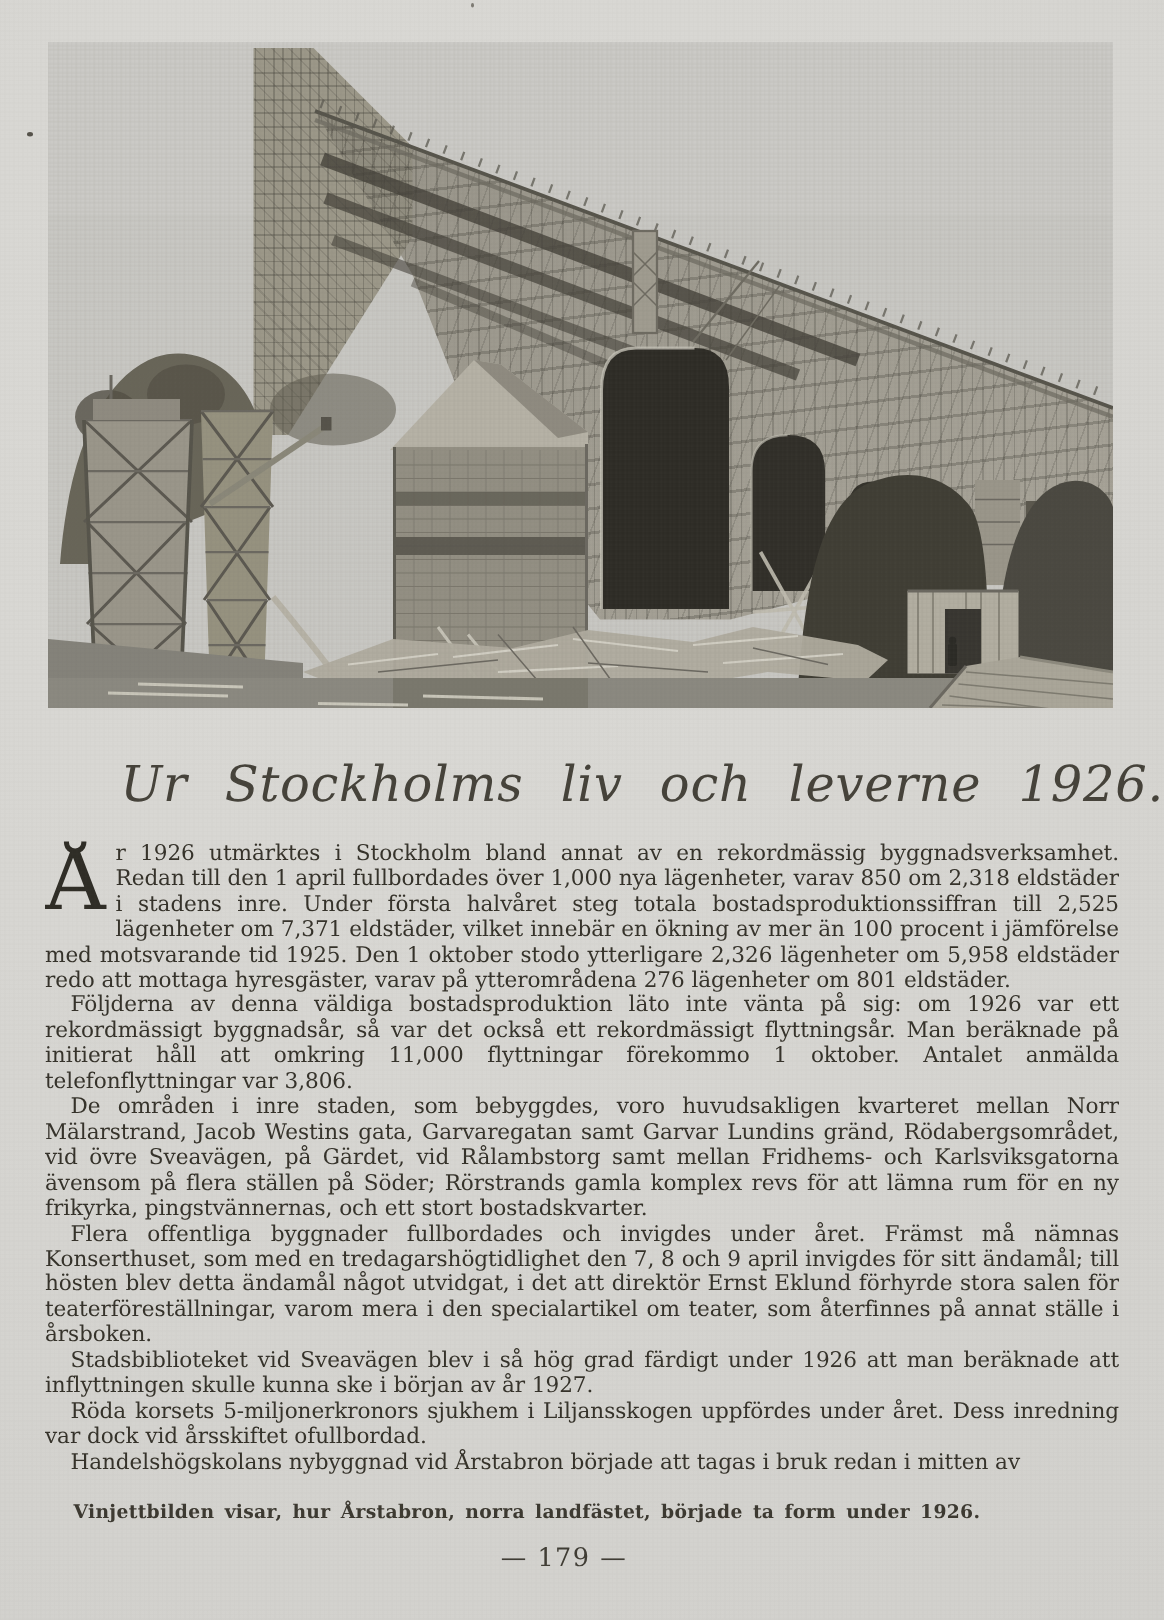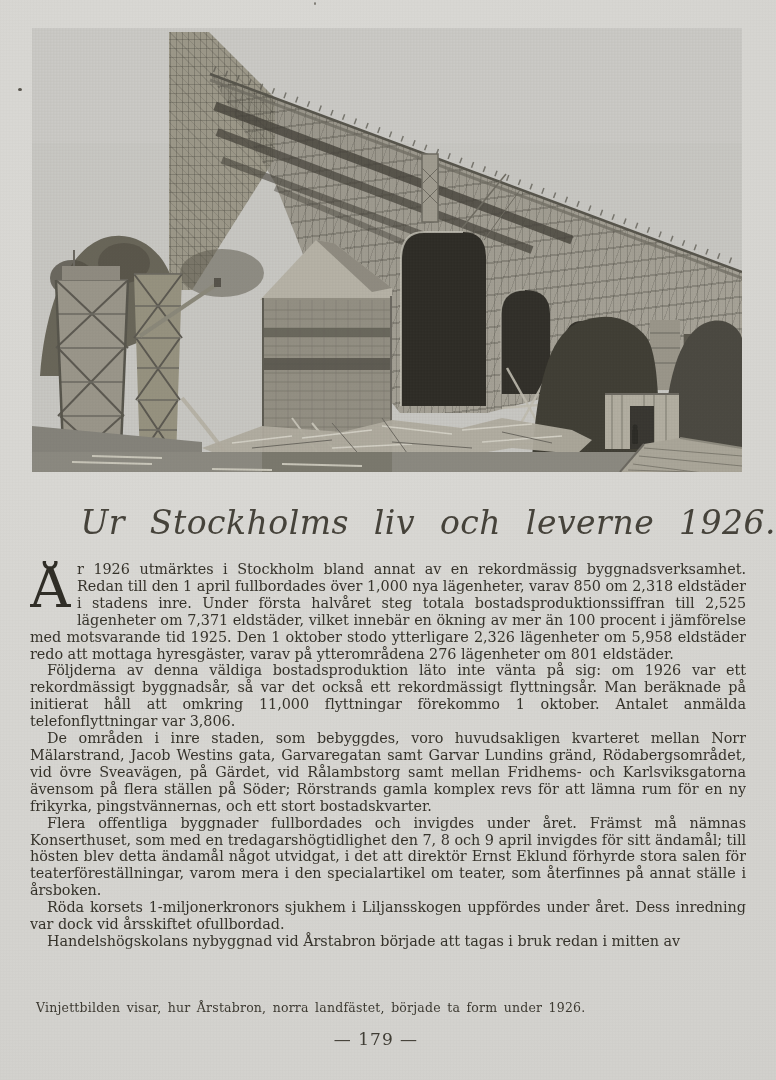--- a/index.html
+++ b/index.html
@@ -65,22 +65,22 @@
     font-size:14.4px;line-height:16.9px;text-align:justify;letter-spacing:-.05px;
   }
   .body-text p{margin:0;}
   .body-text p.indent{text-indent:17px;}
   .dropcap{
     float:left;width:44px;height:50px;
     font-size:56px;line-height:52px;text-align:left;
     margin:1px 3px 0 0;color:#2f2d26;
   }
   .caption{
-    position:absolute;left:36px;top:1000px;width:700px;margin:0;
-    font-size:12.5px;letter-spacing:.2px;word-spacing:.18em;color:#3c3931;
+    position:absolute;left:49px;top:1000px;width:700px;margin:0;
+    font-size:12.5px;letter-spacing:.2px;word-spacing:.18em;color:#3c3931;font-weight:bold;
   }
   .pageno{
     position:absolute;left:-12px;top:1029px;width:776px;
     font-size:17px;text-align:center;letter-spacing:1px;color:#3f3c34;
   }
 </style>
 </head>
 <body>
 
 <div class="page">
@@ -215,19 +215,20 @@
     <div class="grain"></div>
   </figure>
 
   <h1 class="title">Ur Stockholms liv och leverne 1926.</h1>
 
   <div class="body-text">
     <p><span class="dropcap">Å</span><span>r 1926 utmärktes i Stockholm bland annat av en rekordmässig byggnadsverksamhet. Redan till den 1 april fullbordades över 1,000 nya lägenheter, varav 850 om 2,318 eldstäder i stadens inre. Under första halvåret steg totala bostadsproduktionssiffran till 2,525 lägenheter om 7,371 eldstäder, vilket innebär en ökning av mer än 100 procent i jämförelse med motsvarande tid 1925. Den 1 oktober stodo ytterligare 2,326 lägenheter om 5,958 eldstäder redo att mottaga hyresgäster, varav på ytterområdena 276 lägenheter om 801 eldstäder.</span></p>
     <p class="indent">Följderna av denna väldiga bostadsproduktion läto inte vänta på sig: om 1926 var ett rekordmässigt byggnadsår, så var det också ett rekordmässigt flyttningsår. Man beräknade på initierat håll att omkring 11,000 flyttningar förekommo 1 oktober. Antalet anmälda telefonflyttningar var 3,806.</p>
     <p class="indent">De områden i inre staden, som bebyggdes, voro huvudsakligen kvarteret mellan Norr Mälarstrand, Jacob Westins gata, Garvaregatan samt Garvar Lundins gränd, Rödabergsområdet, vid övre Sveavägen, på Gärdet, vid Rålambstorg samt mellan Fridhems- och Karlsviksgatorna ävensom på flera ställen på Söder; Rörstrands gamla komplex revs för att lämna rum för en ny frikyrka, pingstvännernas, och ett stort bostadskvarter.</p>
     <p class="indent">Flera offentliga byggnader fullbordades och invigdes under året. Främst må nämnas Konserthuset, som med en tredagarshögtidlighet den 7, 8 och 9 april invigdes för sitt ändamål; till hösten blev detta ändamål något utvidgat, i det att direktör Ernst Eklund förhyrde stora salen för teaterföreställningar, varom mera i den specialartikel om teater, som återfinnes på annat ställe i årsboken.</p>
-    <p class="indent">Röda korsets 1-miljonerkronors sjukhem i Liljansskogen uppfördes under året. Dess inredning var dock vid årsskiftet ofullbordad.</p>
+    <p class="indent">Stadsbiblioteket vid Sveavägen blev i så hög grad färdigt under 1926 att man beräknade att inflyttningen skulle kunna ske i början av år 1927.</p>
+    <p class="indent">Röda korsets 5-miljonerkronors sjukhem i Liljansskogen uppfördes under året. Dess inredning var dock vid årsskiftet ofullbordad.</p>
     <p class="indent">Handelshögskolans nybyggnad vid Årstabron började att tagas i bruk redan i mitten av</p>
   </div>
 
   <p class="caption">Vinjettbilden visar, hur Årstabron, norra landfästet, började ta form under 1926.</p>
   <div class="pageno">— 179 —</div>
 </div>
 
 </body></html>

